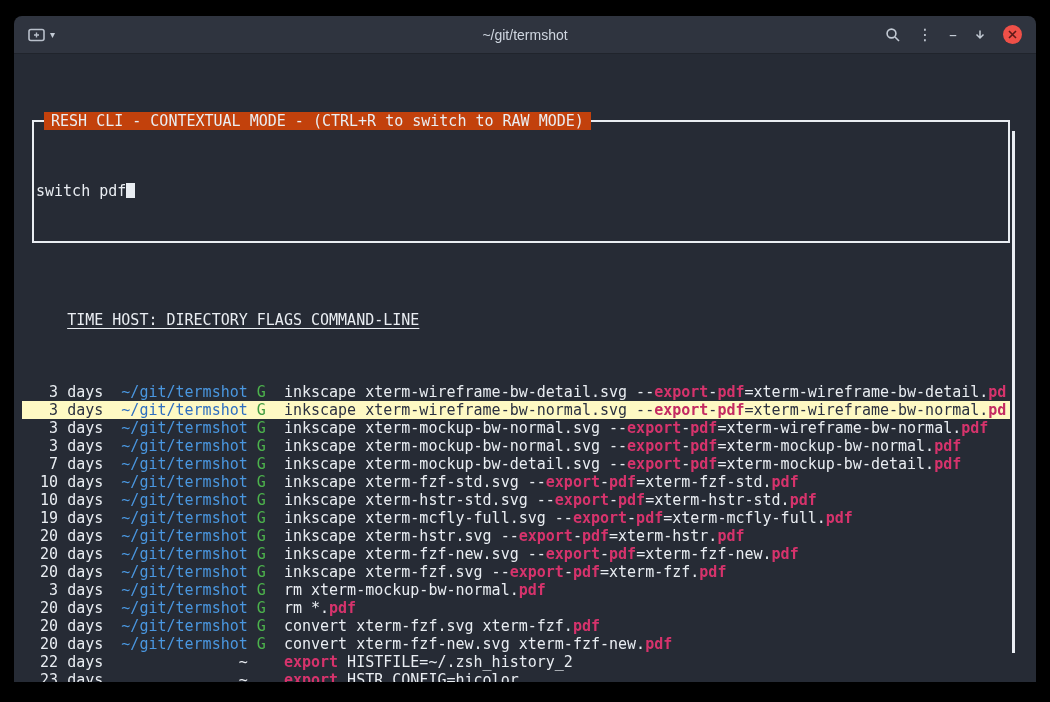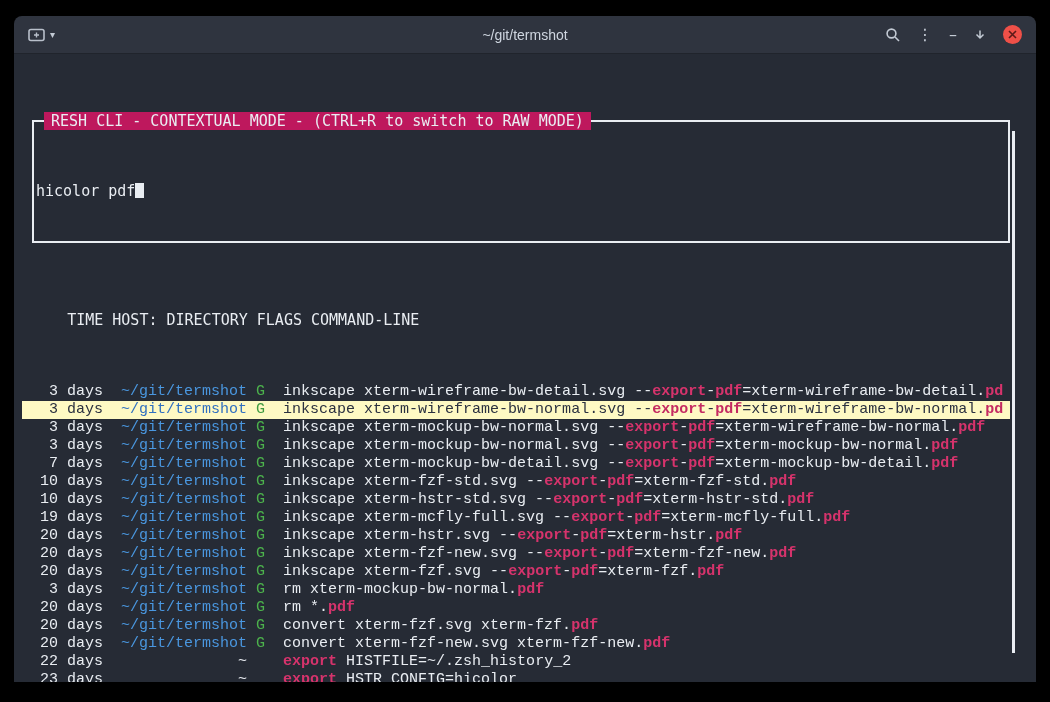--- a/index.html
+++ b/index.html
@@ -22,28 +22,28 @@
   .caret { font-size:10px; color:#c3cad4; }
   .close-circle { width:19px; height:19px; border-radius:50%; background:#ef5048;
                   display:flex; align-items:center; justify-content:center; }
 
   
   .term { position:relative; height:628px; background:#262b35; color:#e9edf2;
           font-size:15px; line-height:18px; overflow:hidden; white-space:pre; }
 
   .search-box { position:relative; margin:12px 26px 0 18px; border:2px solid #e9edf2;
                 padding:6px 2px 5px; }
-  .legend { position:absolute; top:-10px; left:10px; background:#be185d; padding:0 7px; }
+  .legend { position:absolute; top:-10px; left:10px; background:#c2410c; padding:0 7px; }
   .cursor { display:inline-block; width:9px; height:15px; background:#e9edf2;
             vertical-align:-2px; }
 
   .header-line { margin:14px 0 0 8px; }
-  .u { text-underline-offset:3px; }
+  .u { text-decoration:underline; text-underline-offset:3px; }
 
-  .list { margin:0 26px 0 8px; overflow:hidden;font-family:Liberation Mono, monospace; }
+  .list { margin:0 26px 0 8px; overflow:hidden; }
   .row { height:18px; }
   .list .hl { color:#d6336c; font-weight:bold; }
   .host.blue { color:#4a97e0; }
   .host.plain { color:inherit; }
   .flags { color:#4cb34c; }
   .row.selected { background:#fef9c3; color:#2b3140; }
   .row.selected .hl { color:#c42b62; }
   .row.selected .host.blue { color:#2f6fc0; }
   .row.selected .flags { color:#3f9a3f; }
 
@@ -91,21 +91,21 @@
             </svg>
         </span>
       </button>
     </div>
   </div>
 
   <div class="term">
 
     <div class="search-box">
       <span class="legend">RESH CLI - CONTEXTUAL MODE - (CTRL+R to switch to RAW MODE)</span>
-      <div class="query-line"><span>hicolor pdf</span><span class="cursor"></span></div>
+      <div class="query-line"><span>switch pdf</span><span class="cursor"></span></div>
     </div>
 
     <div class="header-line"><span>     </span><span class="u">TIME HOST: DIRECTORY FLAGS COMMAND-LINE</span></div>
 
     <div class="list"><div class="row"><span>   3 days  </span><span class="host blue">~/git/termshot</span><span class="flags"> G  </span><span>inkscape xterm-wireframe-bw-detail.svg --</span><span class="hl">export</span><span>-</span><span class="hl">pdf</span><span>=xterm-wireframe-bw-detail.</span><span class="hl">pd</span></div><div class="row selected"><span>   3 days  </span><span class="host blue">~/git/termshot</span><span class="flags"> G  </span><span>inkscape xterm-wireframe-bw-normal.svg --</span><span class="hl">export</span><span>-</span><span class="hl">pdf</span><span>=xterm-wireframe-bw-normal.</span><span class="hl">pd</span></div><div class="row"><span>   3 days  </span><span class="host blue">~/git/termshot</span><span class="flags"> G  </span><span>inkscape xterm-mockup-bw-normal.svg --</span><span class="hl">export</span><span>-</span><span class="hl">pdf</span><span>=xterm-wireframe-bw-normal.</span><span class="hl">pdf</span></div><div class="row"><span>   3 days  </span><span class="host blue">~/git/termshot</span><span class="flags"> G  </span><span>inkscape xterm-mockup-bw-normal.svg --</span><span class="hl">export</span><span>-</span><span class="hl">pdf</span><span>=xterm-mockup-bw-normal.</span><span class="hl">pdf</span></div><div class="row"><span>   7 days  </span><span class="host blue">~/git/termshot</span><span class="flags"> G  </span><span>inkscape xterm-mockup-bw-detail.svg --</span><span class="hl">export</span><span>-</span><span class="hl">pdf</span><span>=xterm-mockup-bw-detail.</span><span class="hl">pdf</span></div><div class="row"><span>  10 days  </span><span class="host blue">~/git/termshot</span><span class="flags"> G  </span><span>inkscape xterm-fzf-std.svg --</span><span class="hl">export</span><span>-</span><span class="hl">pdf</span><span>=xterm-fzf-std.</span><span class="hl">pdf</span></div><div class="row"><span>  10 days  </span><span class="host blue">~/git/termshot</span><span class="flags"> G  </span><span>inkscape xterm-hstr-std.svg --</span><span class="hl">export</span><span>-</span><span class="hl">pdf</span><span>=xterm-hstr-std.</span><span class="hl">pdf</span></div><div class="row"><span>  19 days  </span><span class="host blue">~/git/termshot</span><span class="flags"> G  </span><span>inkscape xterm-mcfly-full.svg --</span><span class="hl">export</span><span>-</span><span class="hl">pdf</span><span>=xterm-mcfly-full.</span><span class="hl">pdf</span></div><div class="row"><span>  20 days  </span><span class="host blue">~/git/termshot</span><span class="flags"> G  </span><span>inkscape xterm-hstr.svg --</span><span class="hl">export</span><span>-</span><span class="hl">pdf</span><span>=xterm-hstr.</span><span class="hl">pdf</span></div><div class="row"><span>  20 days  </span><span class="host blue">~/git/termshot</span><span class="flags"> G  </span><span>inkscape xterm-fzf-new.svg --</span><span class="hl">export</span><span>-</span><span class="hl">pdf</span><span>=xterm-fzf-new.</span><span class="hl">pdf</span></div><div class="row"><span>  20 days  </span><span class="host blue">~/git/termshot</span><span class="flags"> G  </span><span>inkscape xterm-fzf.svg --</span><span class="hl">export</span><span>-</span><span class="hl">pdf</span><span>=xterm-fzf.</span><span class="hl">pdf</span></div><div class="row"><span>   3 days  </span><span class="host blue">~/git/termshot</span><span class="flags"> G  </span><span>rm xterm-mockup-bw-normal.</span><span class="hl">pdf</span></div><div class="row"><span>  20 days  </span><span class="host blue">~/git/termshot</span><span class="flags"> G  </span><span>rm *.</span><span class="hl">pdf</span></div><div class="row"><span>  20 days  </span><span class="host blue">~/git/termshot</span><span class="flags"> G  </span><span>convert xterm-fzf.svg xterm-fzf.</span><span class="hl">pdf</span></div><div class="row"><span>  20 days  </span><span class="host blue">~/git/termshot</span><span class="flags"> G  </span><span>convert xterm-fzf-new.svg xterm-fzf-new.</span><span class="hl">pdf</span></div><div class="row"><span>  22 days               </span><span class="host plain">~</span><span class="flags">    </span><span class="hl">export</span><span> HISTFILE=~/.zsh_history_2</span></div><div class="row"><span>  23 days               </span><span class="host plain">~</span><span class="flags">    </span><span class="hl">export</span><span> HSTR_CONFIG=hicolor</span></div></div>
 
     
 
     
 

